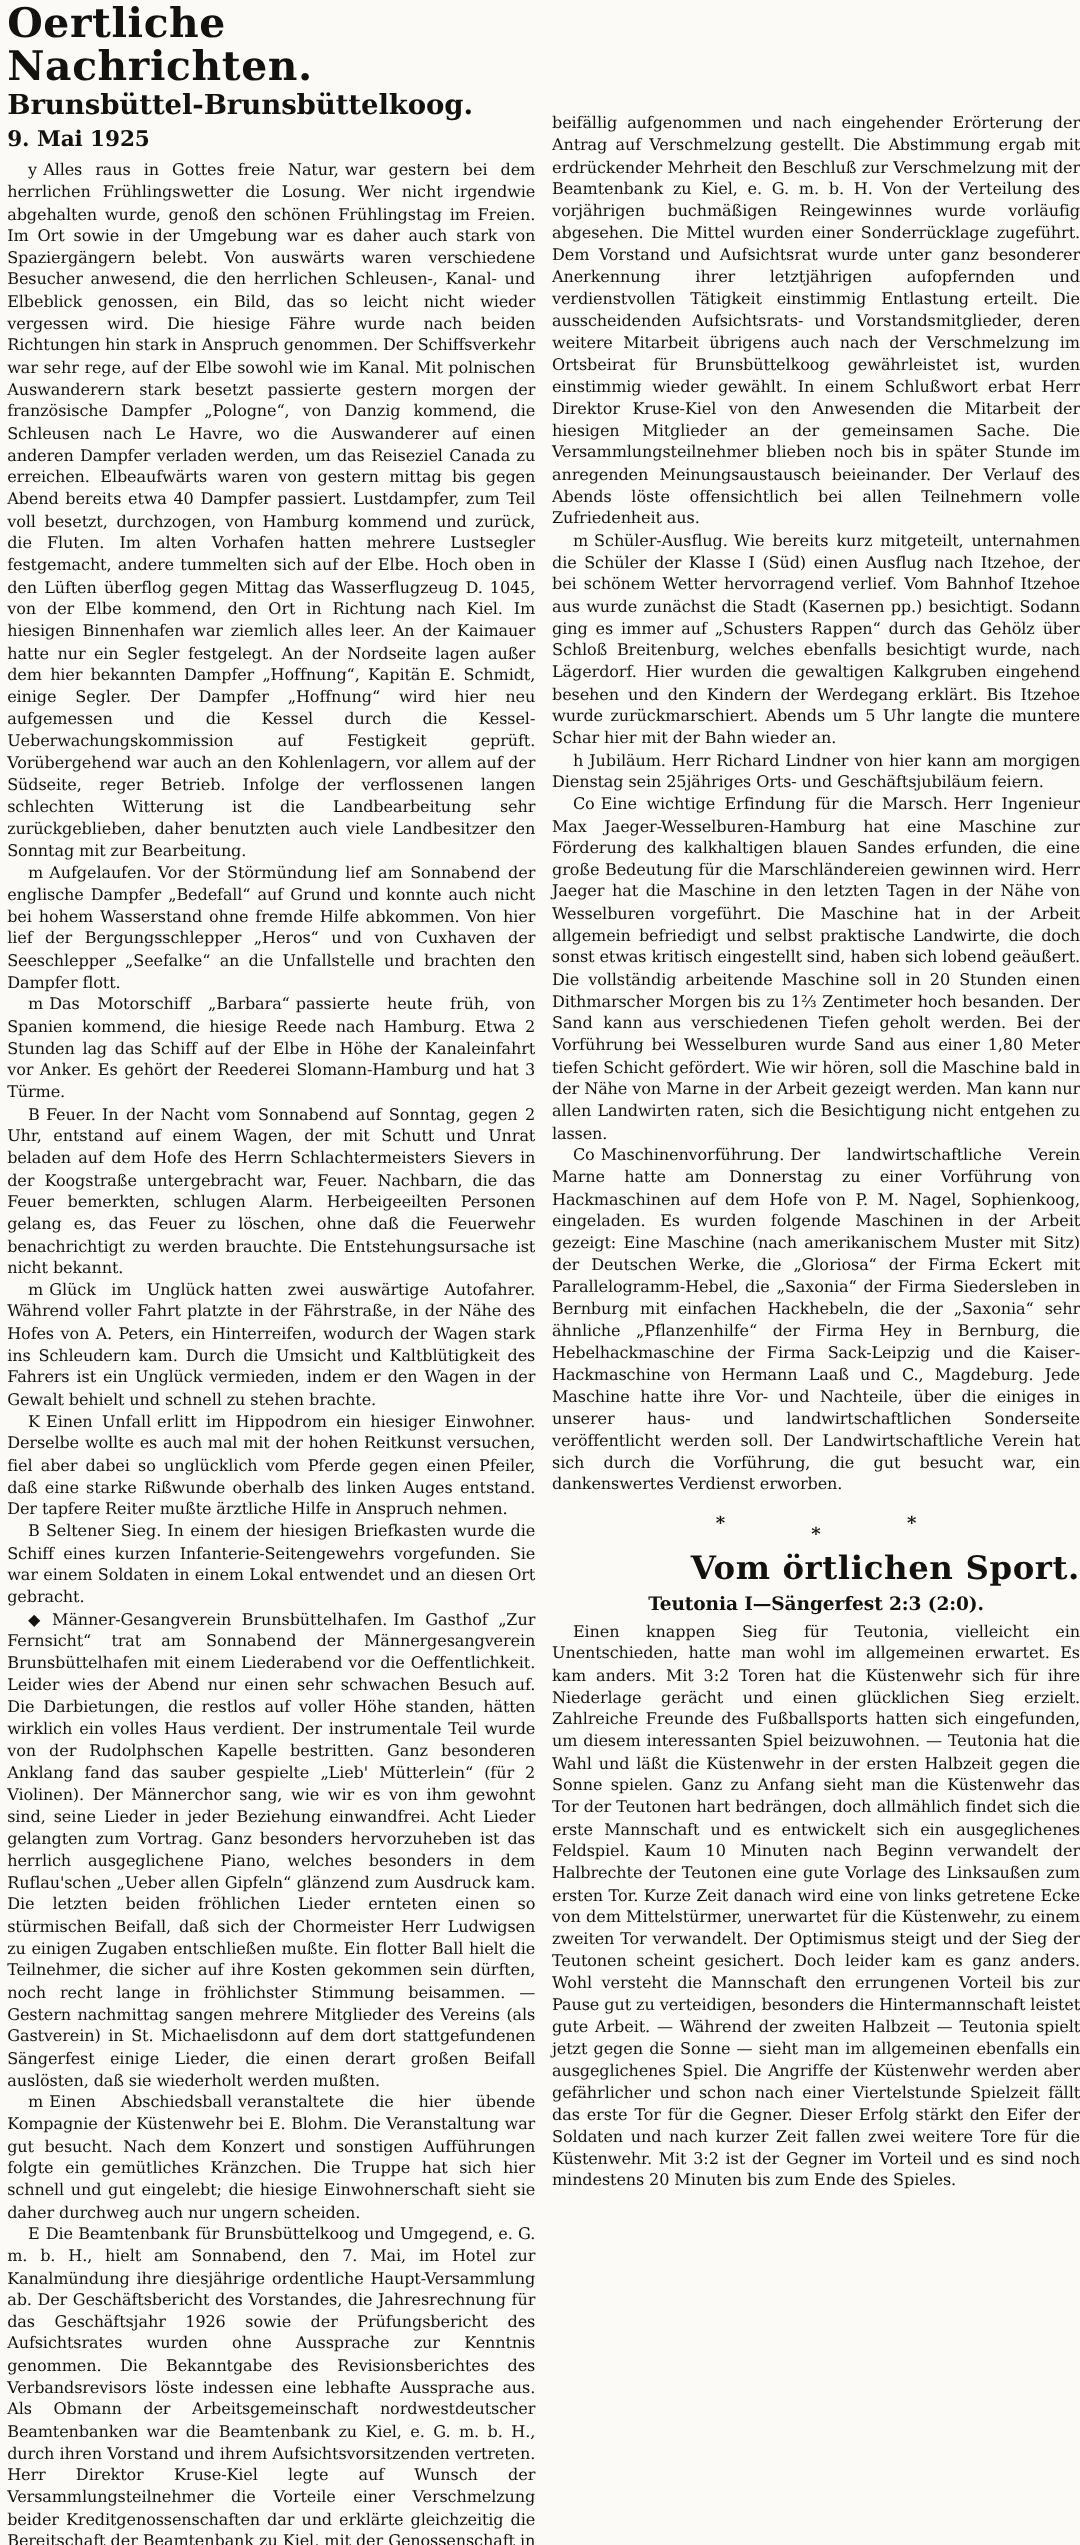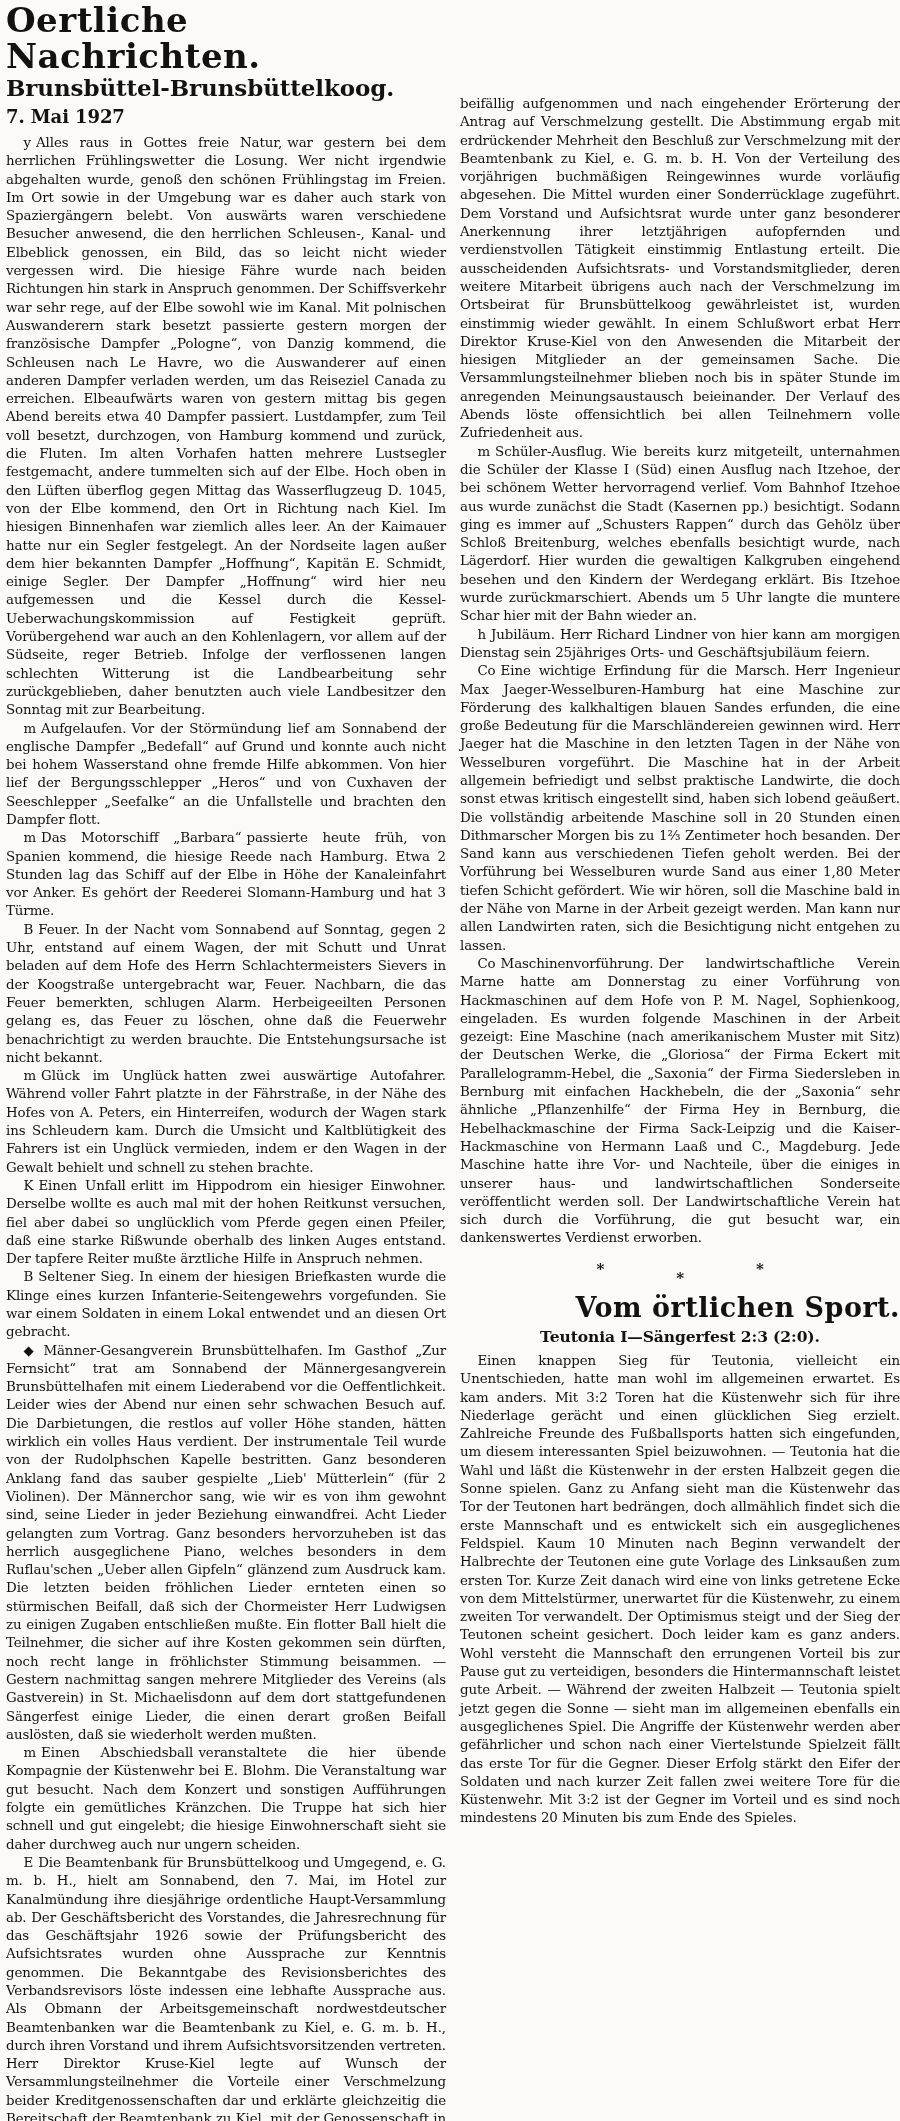--- a/index.html
+++ b/index.html
@@ -59,36 +59,36 @@
 </head>
 <body>
 
 <div class="page">
 
   <div class="col col-left">
 
     <div class="masthead">
       <div class="title">Oertliche Nachrichten.</div>
       <div class="subtitle">Brunsbüttel-Brunsbüttelkoog.</div>
-      <div class="date">7. Mai 1927</div>
+      <div class="date">9. Mai 1925</div>
     </div>
 
     <p class="art"><span class="pfx">y</span><span class="lead">Alles raus in Gottes freie Natur,</span><span class="txt">war gestern bei dem herrlichen Frühlingswetter die Losung. Wer nicht irgendwie abgehalten wurde, genoß den schönen Frühlingstag im Freien. Im Ort sowie in der Umgebung war es daher auch stark von Spaziergängern belebt. Von auswärts waren verschiedene Besucher anwesend, die den herrlichen Schleusen-, Kanal- und Elbeblick genossen, ein Bild, das so leicht nicht wieder vergessen wird. Die hiesige Fähre wurde nach beiden Richtungen hin stark in Anspruch genommen. Der Schiffsverkehr war sehr rege, auf der Elbe sowohl wie im Kanal. Mit polnischen Auswanderern stark besetzt passierte gestern morgen der französische Dampfer „Pologne“, von Danzig kommend, die Schleusen nach Le Havre, wo die Auswanderer auf einen anderen Dampfer verladen werden, um das Reiseziel Canada zu erreichen. Elbeaufwärts waren von gestern mittag bis gegen Abend bereits etwa 40 Dampfer passiert. Lustdampfer, zum Teil voll besetzt, durchzogen, von Hamburg kommend und zurück, die Fluten. Im alten Vorhafen hatten mehrere Lustsegler festgemacht, andere tummelten sich auf der Elbe. Hoch oben in den Lüften überflog gegen Mittag das Wasserflugzeug D. 1045, von der Elbe kommend, den Ort in Richtung nach Kiel. Im hiesigen Binnenhafen war ziemlich alles leer. An der Kaimauer hatte nur ein Segler festgelegt. An der Nordseite lagen außer dem hier bekannten Dampfer „Hoffnung“, Kapitän E. Schmidt, einige Segler. Der Dampfer „Hoffnung“ wird hier neu aufgemessen und die Kessel durch die Kessel-Ueberwachungskommission auf Festigkeit geprüft. Vorübergehend war auch an den Kohlenlagern, vor allem auf der Südseite, reger Betrieb. Infolge der verflossenen langen schlechten Witterung ist die Landbearbeitung sehr zurückgeblieben, daher benutzten auch viele Landbesitzer den Sonntag mit zur Bearbeitung.</span></p>
 
     <p class="art"><span class="pfx">m</span><span class="lead">Aufgelaufen.</span><span class="txt">Vor der Störmündung lief am Sonnabend der englische Dampfer „Bedefall“ auf Grund und konnte auch nicht bei hohem Wasserstand ohne fremde Hilfe abkommen. Von hier lief der Bergungsschlepper „Heros“ und von Cuxhaven der Seeschlepper „Seefalke“ an die Unfallstelle und brachten den Dampfer flott.</span></p>
 
     <p class="art"><span class="pfx">m</span><span class="lead">Das Motorschiff „Barbara“</span><span class="txt">passierte heute früh, von Spanien kommend, die hiesige Reede nach Hamburg. Etwa 2 Stunden lag das Schiff auf der Elbe in Höhe der Kanaleinfahrt vor Anker. Es gehört der Reederei Slomann-Hamburg und hat 3 Türme.</span></p>
 
     <p class="art"><span class="pfx">B</span><span class="lead">Feuer.</span><span class="txt">In der Nacht vom Sonnabend auf Sonntag, gegen 2 Uhr, entstand auf einem Wagen, der mit Schutt und Unrat beladen auf dem Hofe des Herrn Schlachtermeisters Sievers in der Koogstraße untergebracht war, Feuer. Nachbarn, die das Feuer bemerkten, schlugen Alarm. Herbeigeeilten Personen gelang es, das Feuer zu löschen, ohne daß die Feuerwehr benachrichtigt zu werden brauchte. Die Entstehungsursache ist nicht bekannt.</span></p>
 
     <p class="art"><span class="pfx">m</span><span class="lead">Glück im Unglück</span><span class="txt">hatten zwei auswärtige Autofahrer. Während voller Fahrt platzte in der Fährstraße, in der Nähe des Hofes von A. Peters, ein Hinterreifen, wodurch der Wagen stark ins Schleudern kam. Durch die Umsicht und Kaltblütigkeit des Fahrers ist ein Unglück vermieden, indem er den Wagen in der Gewalt behielt und schnell zu stehen brachte.</span></p>
 
     <p class="art"><span class="pfx">K</span><span class="lead">Einen Unfall</span><span class="txt">erlitt im Hippodrom ein hiesiger Einwohner. Derselbe wollte es auch mal mit der hohen Reitkunst versuchen, fiel aber dabei so unglücklich vom Pferde gegen einen Pfeiler, daß eine starke Rißwunde oberhalb des linken Auges entstand. Der tapfere Reiter mußte ärztliche Hilfe in Anspruch nehmen.</span></p>
 
-    <p class="art"><span class="pfx">B</span><span class="lead">Seltener Sieg.</span><span class="txt">In einem der hiesigen Briefkasten wurde die Klinge eines kurzen Infanterie-Seitengewehrs vorgefunden. Sie war einem Soldaten in einem Lokal entwendet und an diesen Ort gebracht.</span></p>
+    <p class="art"><span class="pfx">B</span><span class="lead">Seltener Sieg.</span><span class="txt">In einem der hiesigen Briefkasten wurde die Schiff eines kurzen Infanterie-Seitengewehrs vorgefunden. Sie war einem Soldaten in einem Lokal entwendet und an diesen Ort gebracht.</span></p>
 
     <p class="art"><span class="pfx">◆</span><span class="lead">Männer-Gesangverein Brunsbüttelhafen.</span><span class="txt">Im Gasthof „Zur Fernsicht“ trat am Sonnabend der Männergesangverein Brunsbüttelhafen mit einem Liederabend vor die Oeffentlichkeit. Leider wies der Abend nur einen sehr schwachen Besuch auf. Die Darbietungen, die restlos auf voller Höhe standen, hätten wirklich ein volles Haus verdient. Der instrumentale Teil wurde von der Rudolphschen Kapelle bestritten. Ganz besonderen Anklang fand das sauber gespielte „Lieb' Mütterlein“ (für 2 Violinen). Der Männerchor sang, wie wir es von ihm gewohnt sind, seine Lieder in jeder Beziehung einwandfrei. Acht Lieder gelangten zum Vortrag. Ganz besonders hervorzuheben ist das herrlich ausgeglichene Piano, welches besonders in dem Ruflau'schen „Ueber allen Gipfeln“ glänzend zum Ausdruck kam. Die letzten beiden fröhlichen Lieder ernteten einen so stürmischen Beifall, daß sich der Chormeister Herr Ludwigsen zu einigen Zugaben entschließen mußte. Ein flotter Ball hielt die Teilnehmer, die sicher auf ihre Kosten gekommen sein dürften, noch recht lange in fröhlichster Stimmung beisammen. — Gestern nachmittag sangen mehrere Mitglieder des Vereins (als Gastverein) in St. Michaelisdonn auf dem dort stattgefundenen Sängerfest einige Lieder, die einen derart großen Beifall auslösten, daß sie wiederholt werden mußten.</span></p>
 
     <p class="art"><span class="pfx">m</span><span class="lead">Einen Abschiedsball</span><span class="txt">veranstaltete die hier übende Kompagnie der Küstenwehr bei E. Blohm. Die Veranstaltung war gut besucht. Nach dem Konzert und sonstigen Aufführungen folgte ein gemütliches Kränzchen. Die Truppe hat sich hier schnell und gut eingelebt; die hiesige Einwohnerschaft sieht sie daher durchweg auch nur ungern scheiden.</span></p>
 
     <p class="art"><span class="pfx">E</span><span class="lead">Die Beamtenbank</span><span class="txt">für Brunsbüttelkoog und Umgegend, e. G. m. b. H., hielt am Sonnabend, den 7. Mai, im Hotel zur Kanalmündung ihre diesjährige ordentliche Haupt-Versammlung ab. Der Geschäftsbericht des Vorstandes, die Jahresrechnung für das Geschäftsjahr 1926 sowie der Prüfungsbericht des Aufsichtsrates wurden ohne Aussprache zur Kenntnis genommen. Die Bekanntgabe des Revisionsberichtes des Verbandsrevisors löste indessen eine lebhafte Aussprache aus. Als Obmann der Arbeitsgemeinschaft nordwestdeutscher Beamtenbanken war die Beamtenbank zu Kiel, e. G. m. b. H., durch ihren Vorstand und ihrem Aufsichtsvorsitzenden vertreten. Herr Direktor Kruse-Kiel legte auf Wunsch der Versammlungsteilnehmer die Vorteile einer Verschmelzung beider Kreditgenossenschaften dar und erklärte gleichzeitig die Bereitschaft der Beamtenbank zu Kiel, mit der Genossenschaft in eine Fusion einzutreten. Er machte Ausführungen über die Entwicklung der Beamtenbank zu Kiel, e. G. m. b. H., die bereits 18 Geschäfts- und Nebenstellen unterhält, zur Provinzbank unserer Heimatprovinz. Er stellte der Beamtenwirtschaft die Zusammenschlußbestrebungen anderer Wirtschaftszweige gegenüber und bewies die Notwendigkeit engster Zusammenarbeit innerhalb der Beamtengeldwirtschaft. Als Beispiel stellte er die Beamtenbank Karlsruhe heraus, die ihren Geschäftsbetrieb über das gesamte Baden erstreckt und über 50 000 Mitglieder umfaßt. Der Vortrag wurde sehr</span></p>
 
   </div>
 
   <div class="col col-right">

